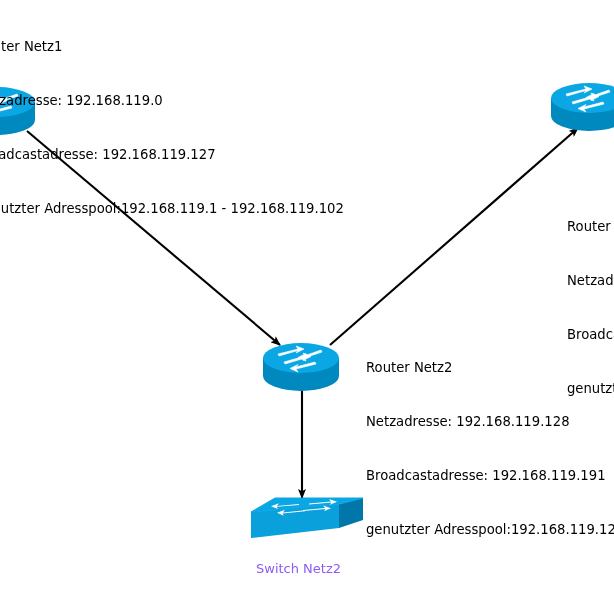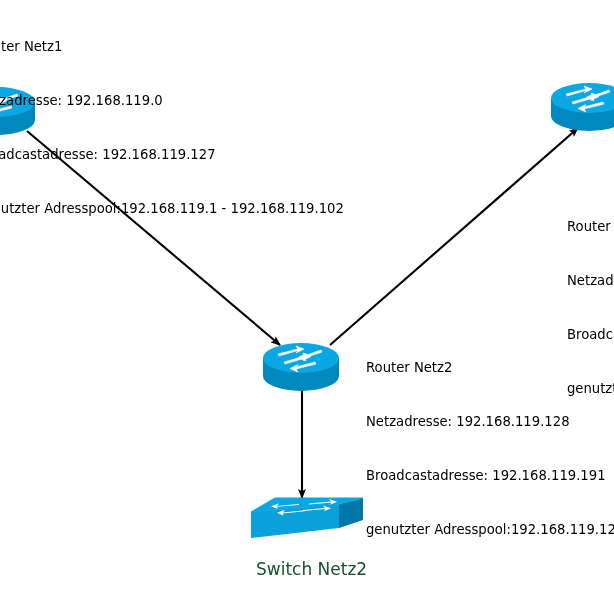--- a/index.html
+++ b/index.html
@@ -22,23 +22,23 @@
     line-height: 18px;
     color: #000000;
     white-space: pre;
     letter-spacing: 0px;
   }
   .textblock div {
     white-space: pre;
   }
   .node-label {
     position: absolute;
-    font-size: 17px;
+    font-size: 13px;
     line-height: 18px;
-    color: #14532d;
+    color: #8b5cf6;
     white-space: nowrap;
   }
   .svg-layer {
     position: absolute;
     left: 0;
     top: 0;
     width: 614px;
     height: 614px;
   }
   .device {

